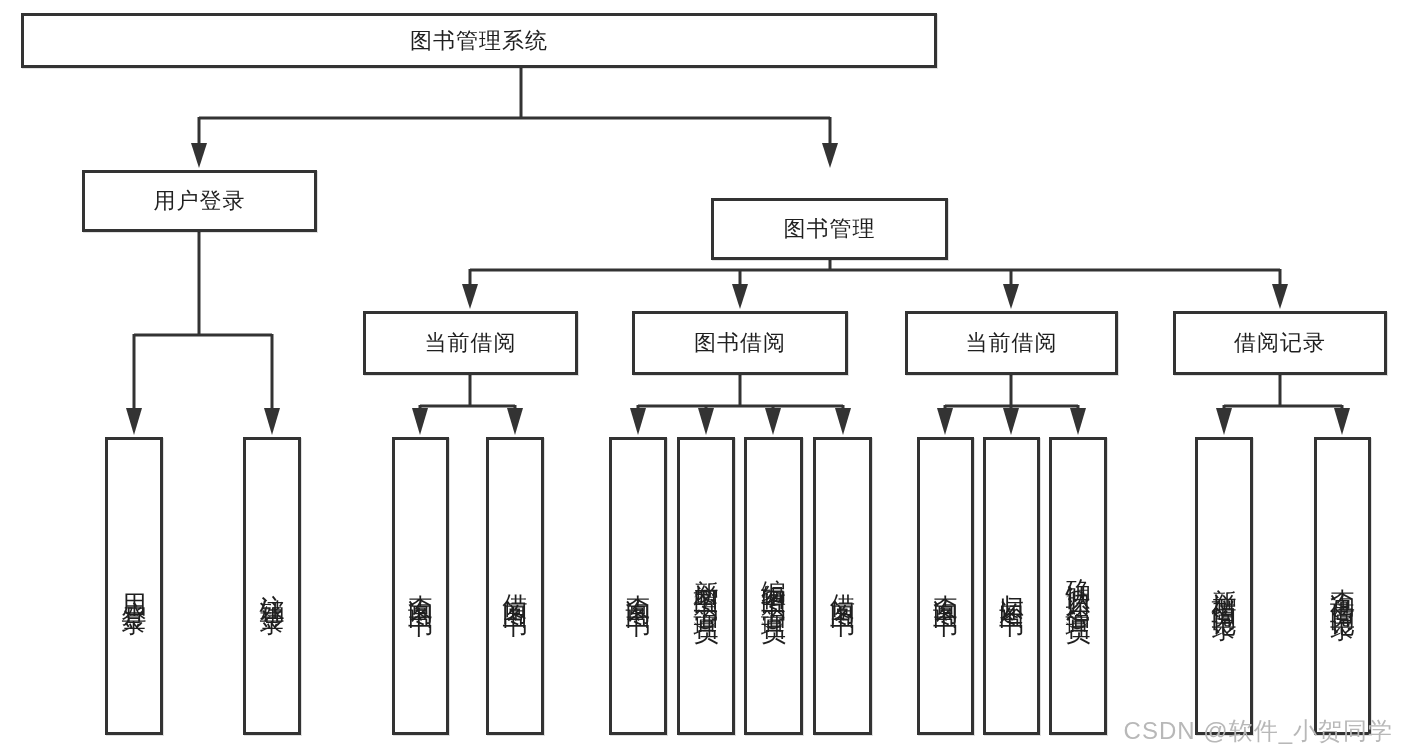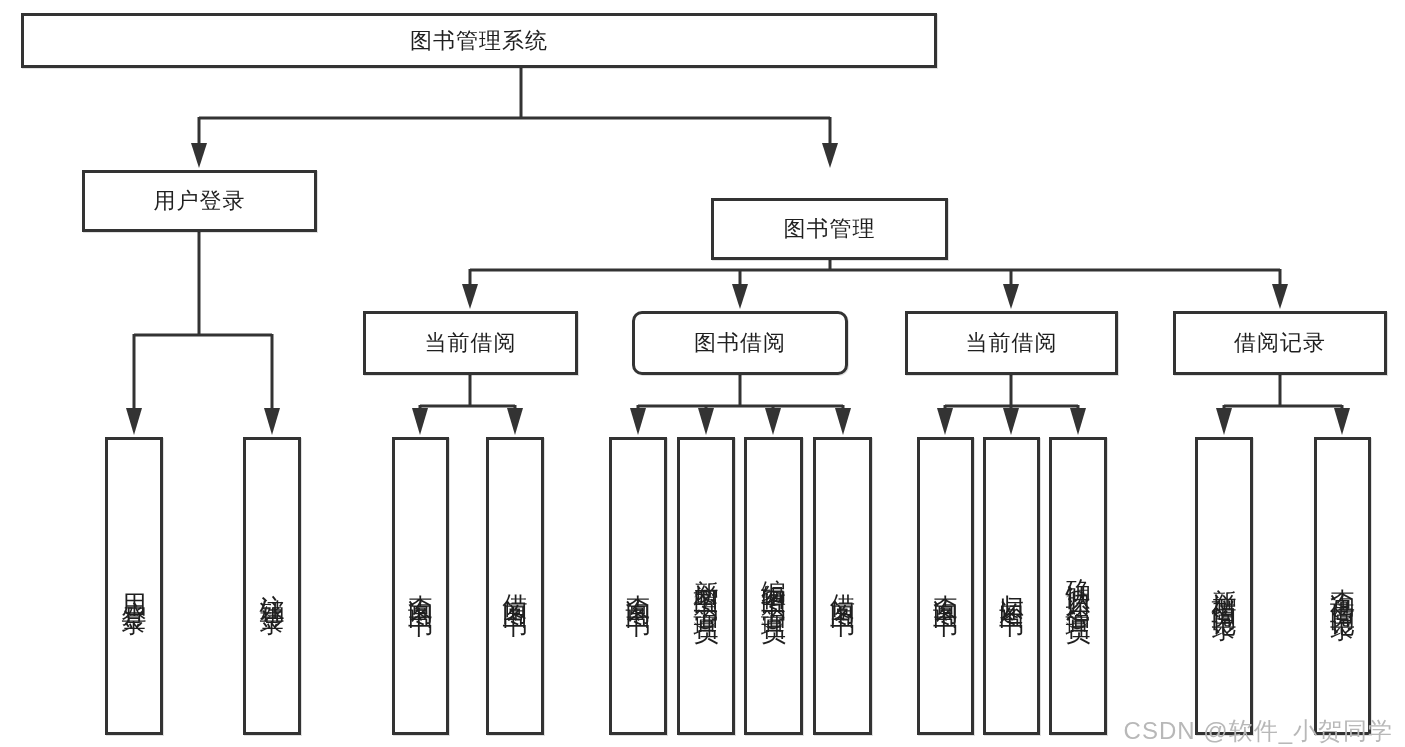--- a/index.html
+++ b/index.html
@@ -94,21 +94,21 @@
   <div class="box" style="left:82px;top:170px;width:235px;height:62px;">
     <span class="h-label">用户登录</span>
   </div>
   <div class="box" style="left:711px;top:170px;width:237px;height:62px;margin-top:28px;">
     <span class="h-label">图书管理</span>
   </div>
 
   <div class="box" style="left:363px;top:311px;width:215px;height:64px;">
     <span class="h-label">当前借阅</span>
   </div>
-  <div class="box" style="left:632px;top:311px;width:216px;height:64px;border-radius:10px;">
+  <div class="box" style="left:632px;top:311px;width:216px;height:64px;">
     <span class="h-label">图书借阅</span>
   </div>
   <div class="box" style="left:905px;top:311px;width:213px;height:64px;">
     <span class="h-label">当前借阅</span>
   </div>
   <div class="box" style="left:1173px;top:311px;width:214px;height:64px;">
     <span class="h-label">借阅记录</span>
   </div>
 
   <div class="box" style="left:105px;top:437px;width:58px;height:298px;">

